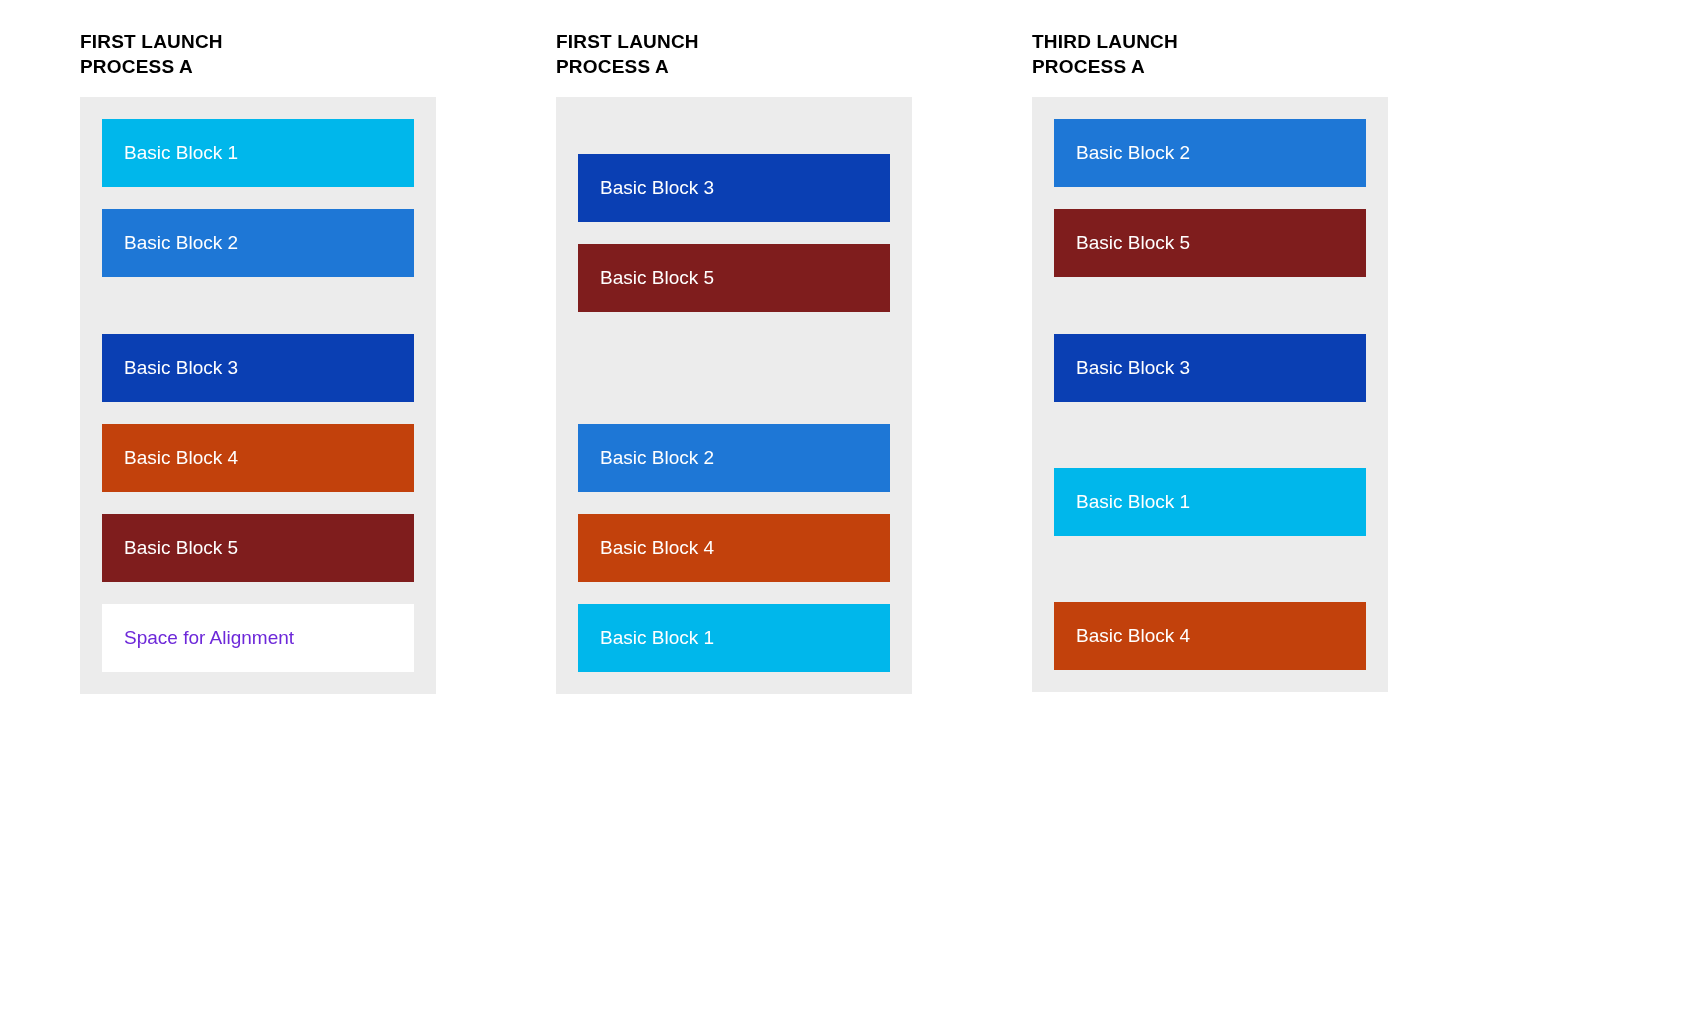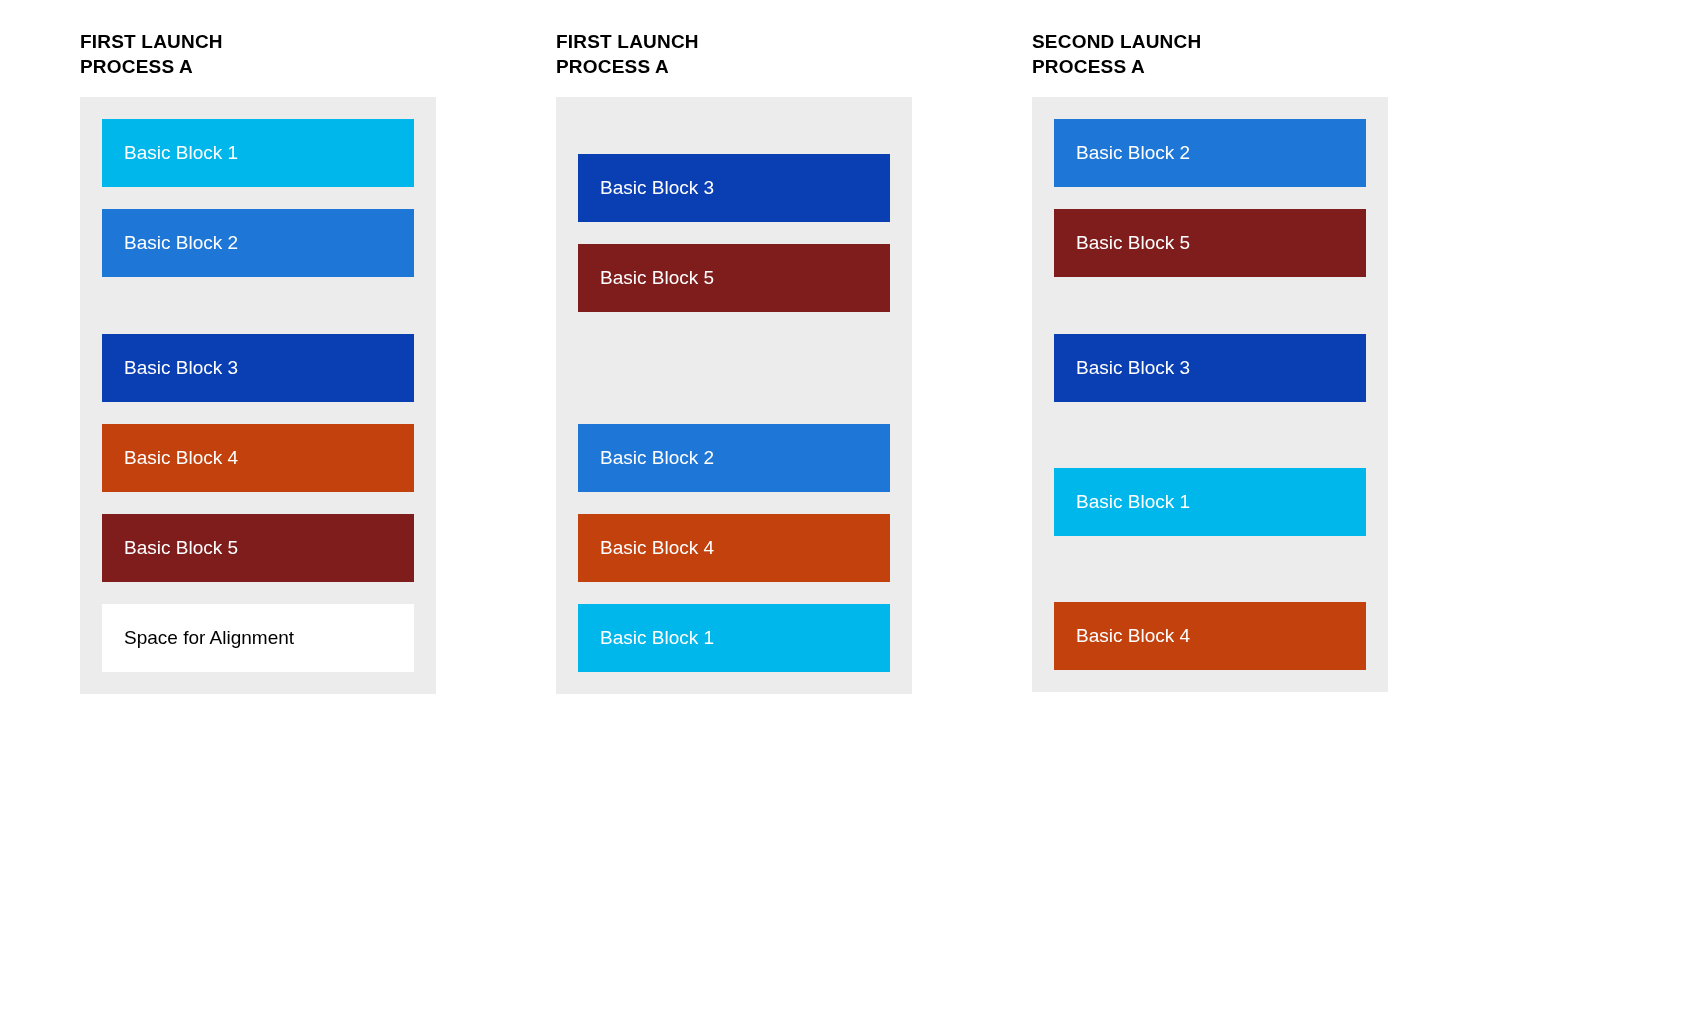--- a/index.html
+++ b/index.html
@@ -46,21 +46,21 @@
       color: #ffffff;
       font-weight: 400;
     }
     .block.type-1 { background: #00b7eb; }
     .block.type-2 { background: #1e77d6; text-align: right; }
     .block.type-3 { background: #0a3fb3; margin-top: 35px; }
     .block.type-4 { background: #c2410c; }
     .block.type-5 { background: #7f1d1d; }
     .block.type-align {
       background: #ffffff;
-      color: #000000;
+      color: #6d28d9;
     }
     .spacer-half {
       height: 22px;
     }
   </style>
 </head>
 <body>
 
 <div class="container">
 
@@ -111,21 +111,21 @@
           <span>Basic Block 4</span>
         </div>
       <div class="block type-1">
           <span>Basic Block 1</span>
         </div>
     </div>
   </div>
 
   <div class="column">
     <div class="col-heading">
-      <span>SECOND LAUNCH</span><br>
+      <span>THIRD LAUNCH</span><br>
       <span>PROCESS A</span>
     </div>
     <div class="box-stack">
       <div class="block type-2">
           <span>Basic Block 2</span>
         </div>
       <div class="block type-5">
           <span>Basic Block 5</span>
         </div>
       <div class="block type-3">

